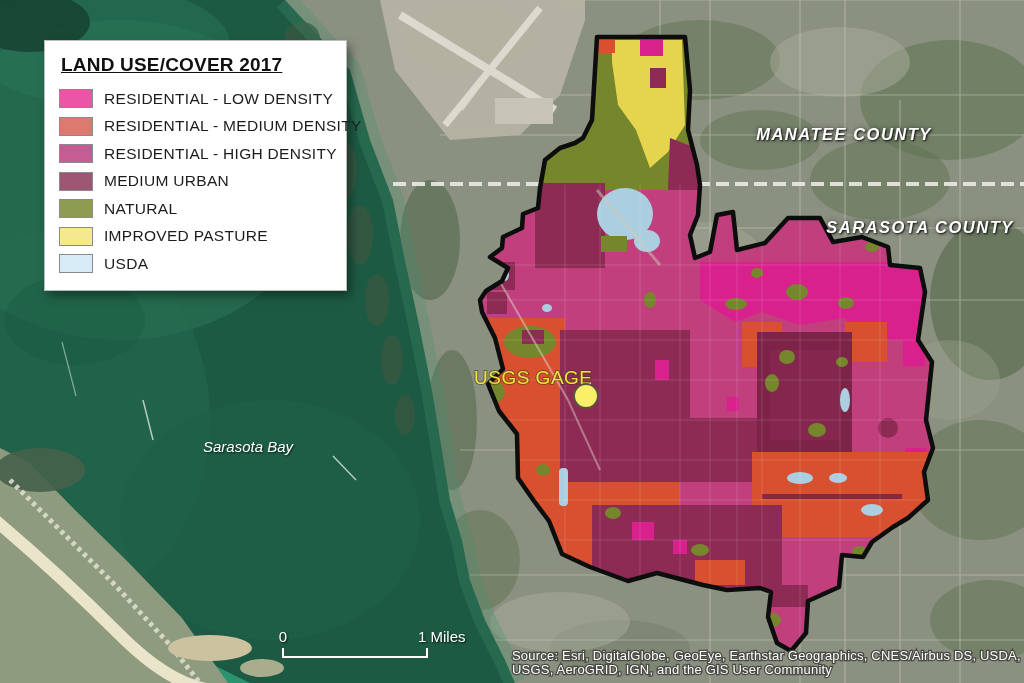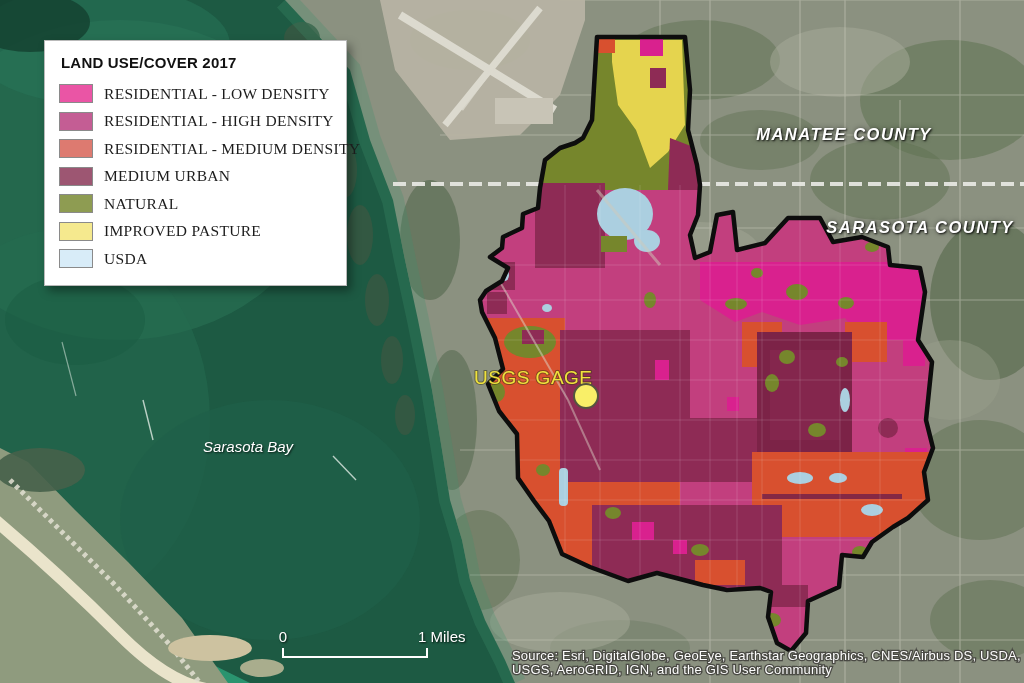--- a/index.html
+++ b/index.html
@@ -16,23 +16,23 @@
     paint-order:stroke;stroke:rgba(60,58,20,.55);stroke-width:2px;}
   .scale-label{font-family:"Liberation Sans",sans-serif;font-size:15px;fill:#ffffff;
     text-shadow:1px 1px 2px rgba(0,0,0,.8);}
   .attr-text{font-family:"Liberation Sans",sans-serif;font-size:13px;fill:#fdfdfd;
     paint-order:stroke;stroke:#4a4a44;stroke-width:2.6px;letter-spacing:.2px;}
   .parcel{stroke:rgba(255,255,255,.14);stroke-width:1;}
   
   .legend{position:absolute;left:44px;top:40px;width:303px;background:#ffffff;
     border:1px solid #b9b9b9;box-shadow:4px 5px 9px rgba(0,0,0,.38);
     padding:13px 14px 12px 14px;box-sizing:border-box;}
-  .legend-title{font-size:15px;font-weight:bold;color:#111;margin:0 2px 9px 2px;
-    letter-spacing:.2px;}
-  .legend-row{display:flex;align-items:center;height:27.5px;font-family:Liberation Serif, serif;}
+  .legend-title{font-size:19px;font-weight:bold;color:#111;margin:0 2px 9px 2px;
+    letter-spacing:.2px;text-decoration:underline;}
+  .legend-row{display:flex;align-items:center;height:27.5px;}
   .legend-row svg{position:static;flex:0 0 auto;display:block;}
   .legend-row .lbl{margin-left:11px;font-size:15.5px;color:#1c1c1c;letter-spacing:.3px;
     white-space:nowrap;}
 </style>
 </head>
 <body>
 
 <div class="stage">
 
 <svg width="1024" height="683" viewBox="0 0 1024 683">
@@ -258,32 +258,32 @@
   <div class="legend-title">LAND USE/COVER 2017</div>
 
   <div class="legend-row">
     <svg width="34" height="19">
       <rect x="0.5" y="0.5" width="33" height="18" stroke="#8a8a8a" fill="#ea55a5"></rect>
         </svg>
     <span class="lbl">RESIDENTIAL - LOW DENSITY</span>
   </div>
   <div class="legend-row">
     <svg width="34" height="19">
+      <rect x="0.5" y="0.5" width="33" height="18" stroke="#8a8a8a" fill="#dd7a70"></rect>
+        </svg>
+    <span class="lbl">RESIDENTIAL - MEDIUM DENSITY</span>
+  </div>
+  <div class="legend-row">
+    <svg width="34" height="19">
       <rect x="0.5" y="0.5" width="33" height="18" stroke="#8a8a8a" fill="#c45d94"></rect>
         </svg>
     <span class="lbl">RESIDENTIAL - HIGH DENSITY</span>
   </div>
   <div class="legend-row">
     <svg width="34" height="19">
-      <rect x="0.5" y="0.5" width="33" height="18" stroke="#8a8a8a" fill="#dd7a70"></rect>
-        </svg>
-    <span class="lbl">RESIDENTIAL - MEDIUM DENSITY</span>
-  </div>
-  <div class="legend-row">
-    <svg width="34" height="19">
       <rect x="0.5" y="0.5" width="33" height="18" stroke="#8a8a8a" fill="#9d5672"></rect>
         </svg>
     <span class="lbl">MEDIUM URBAN</span>
   </div>
   <div class="legend-row">
     <svg width="34" height="19">
       <rect x="0.5" y="0.5" width="33" height="18" stroke="#8a8a8a" fill="#8e9c52"></rect>
         </svg>
     <span class="lbl">NATURAL</span>
   </div>

